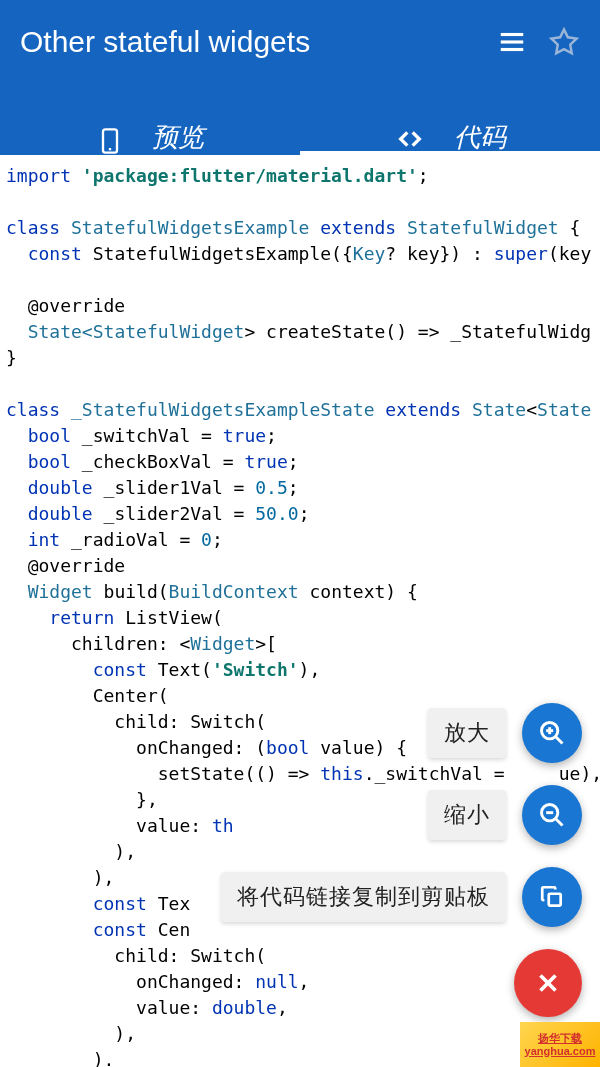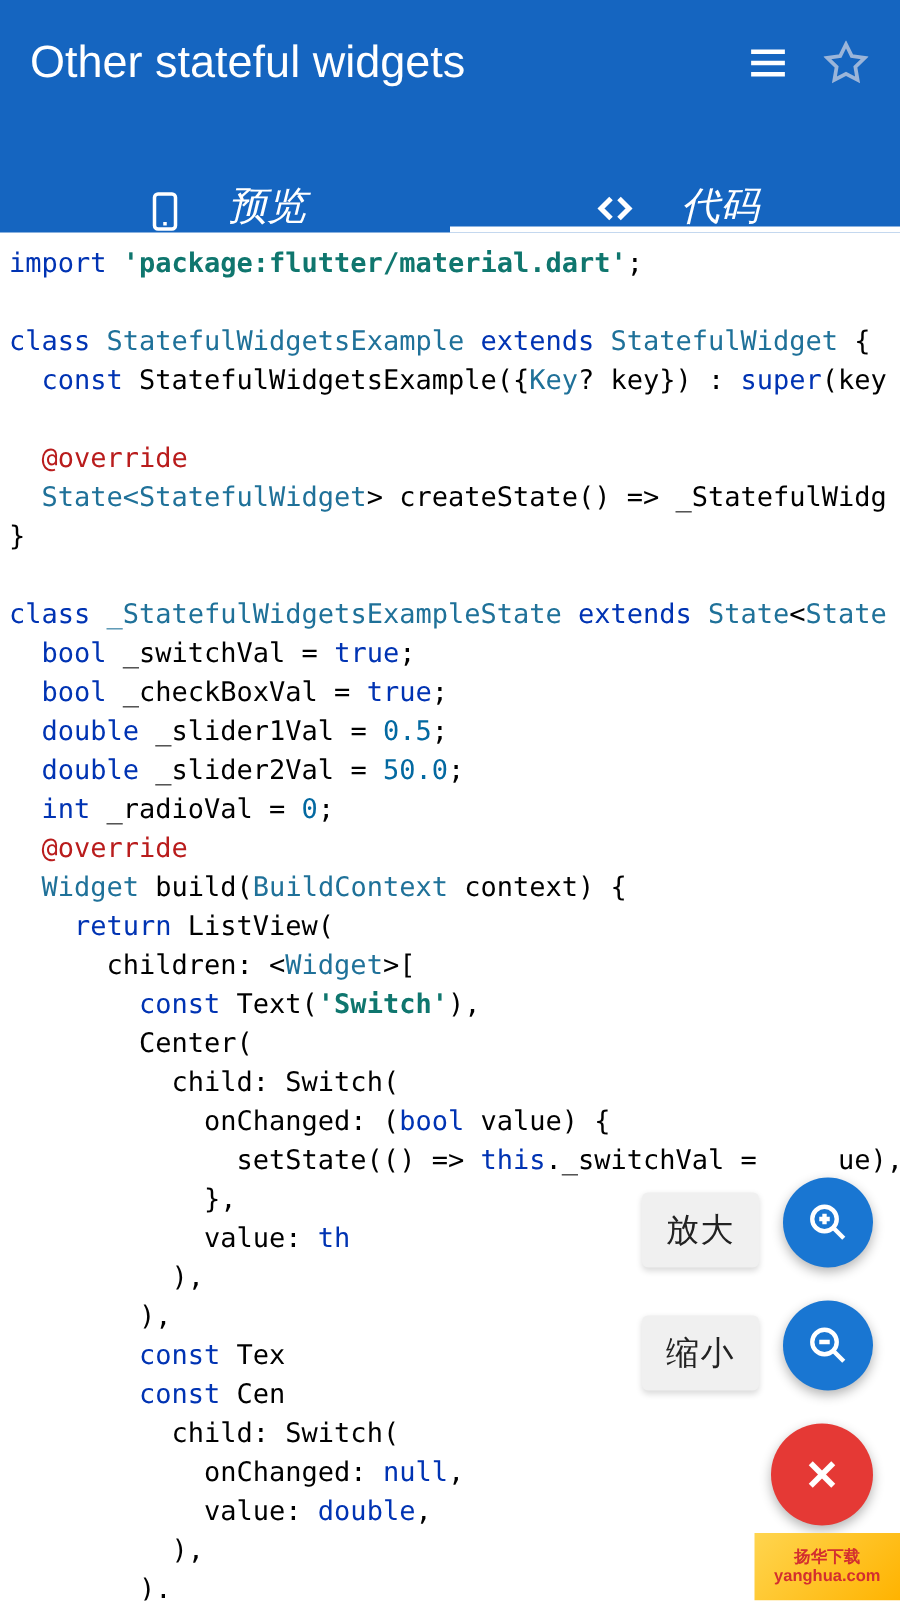--- a/index.html
+++ b/index.html
@@ -65,34 +65,34 @@
   font-family: "Menlo", "Consolas", monospace;
   font-size: 18px;
   line-height: 26px;
   white-space: pre;
   overflow: hidden;
   color: #000;
 }
 .k-blue { color: #0033b3; }
 .k-green { color: #0f766e; font-weight: bold; }
 .k-teal { color: #1f7199; }
-.k-yellow { color: #b91c1c; }
+.k-yellow { color: #000000; }
 .k-num { color: #0369a1; }
 .fab-stack {
   position: absolute;
   right: 18px;
   bottom: 50px;
   display: flex;
   flex-direction: column;
   align-items: flex-end;
   gap: 22px;
 }
 .fab-row {
   display: flex;
-  align-items: flex-end;
+  align-items: center;
   gap: 16px;
 }
 .fab-label {
   background: #f0f0f0;
   color: #222;
   font-size: 22px;
   padding: 10px 16px;
   border-radius: 4px;
   box-shadow: 0 2px 4px rgba(0,0,0,0.15);
   letter-spacing: 1px;
@@ -106,31 +106,32 @@
   justify-content: center;
   box-shadow: 0 3px 8px rgba(0,0,0,0.3);
   cursor: pointer;
 }
 .fab-blue { background: #1976d2; }
 .fab-red { background: #e53935; width: 68px; height: 68px; }
 .watermark {
   position: absolute;
   right: 0;
   bottom: 0;
-  width: 97px;
+  width: 80px;
   height: 45px;
   background: linear-gradient(135deg, #ffd54f, #ffb300);
   display: flex;
   align-items: center;
   justify-content: center;
   font-size: 11px;
   color: #d32f2f;
   font-weight: bold;
   text-align: center;
   line-height: 1.1;
+  text-decoration: underline;
 }
 svg { display: block; }
 </style>
 </head>
 <body>
 
 <div class="header">
   <div class="title-bar">
     <div class="title">Other stateful widgets</div>
     <div class="icon-btn">
@@ -216,20 +217,29 @@
     <div class="fab-label">缩小</div>
     <div class="fab fab-blue">
       <svg width="28" height="28" viewBox="0 0 24 24" fill="none" stroke="#fff" stroke-width="2.5">
           <circle cx="10" cy="10" r="7"></circle>
           <line x1="21" y1="21" x2="15" y2="15"></line>
           <line x1="7" y1="10" x2="13" y2="10"></line>
         </svg>
     </div>
   </div>
   <div class="fab-row">
+    <div class="fab-label">将代码链接复制到剪贴板</div>
+    <div class="fab fab-blue">
+      <svg width="26" height="26" viewBox="0 0 24 24" fill="none" stroke="#fff" stroke-width="2.5">
+          <rect x="9" y="9" width="11" height="11" rx="1"></rect>
+          <path d="M5 15H4a1 1 0 0 1-1-1V4a1 1 0 0 1 1-1h10a1 1 0 0 1 1 1v1"></path>
+        </svg>
+    </div>
+  </div>
+  <div class="fab-row">
     <div class="fab fab-red">
       <svg width="30" height="30" viewBox="0 0 24 24" fill="none" stroke="#fff" stroke-width="3">
           <line x1="6" y1="6" x2="18" y2="18"></line>
           <line x1="6" y1="18" x2="18" y2="6"></line>
         </svg>
     </div>
   </div>
 </div>
 
 <div class="watermark">扬华下载

